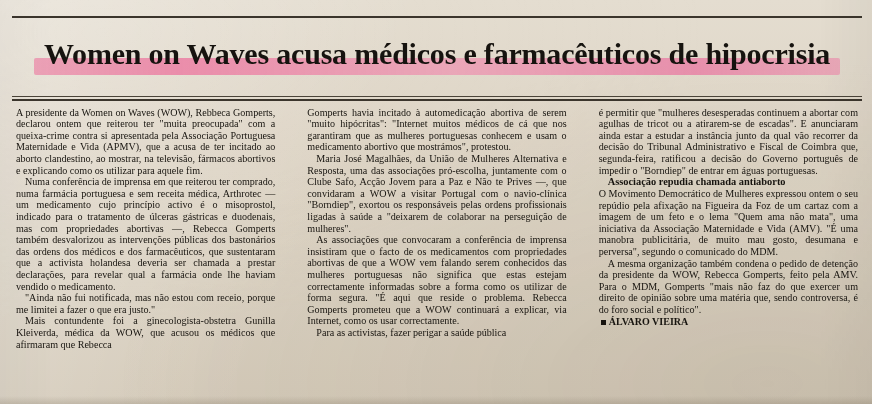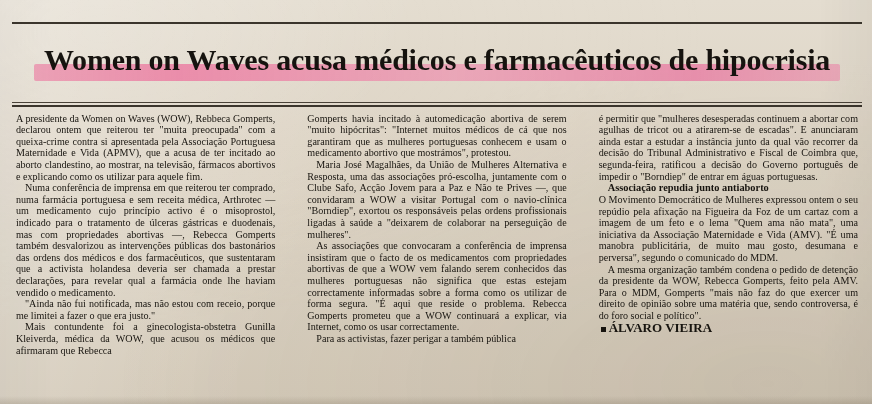--- a/index.html
+++ b/index.html
@@ -15,21 +15,21 @@
   }
 
   #clipping {
     position: relative;
     width: 872px;
     height: 404px;
     box-sizing: border-box;
     background:
       linear-gradient(115deg, rgba(255,255,255,0.30) 0%, rgba(255,255,255,0.0) 40%),
       linear-gradient(180deg, #e4ddd0 0%, #ded5c6 35%, #d9d0c0 70%, #d3c9b8 100%);
-    padding: 22px 10px 4px 12px;
+    padding: 16px 10px 4px 12px;
   }
 
   
   #clipping::after {
     content: "";
     position: absolute;
     inset: 0;
     pointer-events: none;
     background:
       radial-gradient(ellipse at 12% 8%, rgba(255,255,255,0.35), rgba(255,255,255,0) 55%),
@@ -124,21 +124,21 @@
   .subhead {
     font-weight: bold;
     font-size: 10.4px;
     line-height: 11.8px;
     margin: 7px 0 0 0;
     text-indent: 0;
   }
 
   .byline {
     font-weight: bold;
-    font-size: 13px;
+    font-size: 10px;
   }
   .sq {
     display: inline-block;
     width: 5px;
     height: 5px;
     background: #17140f;
     margin: 0 3px 0 2px;
     vertical-align: middle;
   }
 
@@ -173,26 +173,26 @@
       <p class="noindent">A presidente da Women on Waves (WOW), Rebbeca Gomperts, declarou ontem que reiterou ter "muita preocupada" com a queixa-crime contra si apresentada pela Associação Portuguesa Maternidade e Vida (APMV), que a acusa de ter incitado ao aborto clandestino, ao mostrar, na televisão, fármacos abortivos e explicando como os utilizar para aquele fim.</p>
       <p>Numa conferência de imprensa em que reiterou ter comprado, numa farmácia portuguesa e sem receita médica, Arthrotec — um medicamento cujo princípio activo é o misoprostol, indicado para o tratamento de úlceras gástricas e duodenais, mas com propriedades abortivas —, Rebecca Gomperts também desvalorizou as intervenções públicas dos bastonários das ordens dos médicos e dos farmacêuticos, que sustentaram que a activista holandesa deveria ser chamada a prestar declarações, para revelar qual a farmácia onde lhe haviam vendido o medicamento.</p>
       <p>"Ainda não fui notificada, mas não estou com receio, porque me limitei a fazer o que era justo."</p>
       <p>Mais contundente foi a ginecologista-obstetra Gunilla Kleiverda, médica da WOW, que acusou os médicos que afirmaram que Rebecca</p>
     </div>
 
     <div class="col">
       <p class="noindent">Gomperts havia incitado à automedicação abortiva de serem "muito hipócritas": "Internet muitos médicos de cá que nos garantiram que as mulheres portuguesas conhecem e usam o medicamento abortivo que mostrámos", protestou.</p>
       <p>Maria José Magalhães, da União de Mulheres Alternativa e Resposta, uma das associações pró-escolha, juntamente com o Clube Safo, Acção Jovem para a Paz e Não te Prives —, que convidaram a WOW a visitar Portugal com o navio-clínica "Borndiep", exortou os responsáveis pelas ordens profissionais ligadas à saúde a "deixarem de colaborar na perseguição de mulheres".</p>
       <p>As associações que convocaram a conferência de imprensa insistiram que o facto de os medicamentos com propriedades abortivas de que a WOW vem falando serem conhecidos das mulheres portuguesas não significa que estas estejam correctamente informadas sobre a forma como os utilizar de forma segura. "É aqui que reside o problema. Rebecca Gomperts prometeu que a WOW continuará a explicar, via Internet, como os usar correctamente.</p>
-      <p>Para as activistas, fazer perigar a também pública</p>
+      <p>Para as activistas, fazer perigar a saúde pública</p>
     </div>
 
     <div class="col">
       <p class="noindent">é permitir que "mulheres desesperadas continuem a abortar com agulhas de tricot ou a atirarem-se de escadas". E anunciaram ainda estar a estudar a instância junto da qual vão recorrer da decisão do Tribunal Administrativo e Fiscal de Coimbra que, segunda-feira, ratificou a decisão do Governo português de impedir o "Borndiep" de entrar em águas portuguesas.</p>
-      <p class="subhead">Associação repudia junto antiaborto</p>
+      <p class="subhead">Associação repudia chamada antiaborto</p>
       <p class="noindent">O Movimento Democrático de Mulheres expressou ontem o seu repúdio pela afixação na Figueira da Foz de um cartaz com a imagem de um feto e o lema "Quem ama não mata", uma iniciativa da Associação Maternidade e Vida (AMV). "É uma manobra publicitária, de muito mau gosto, desumana e perversa", segundo o comunicado do MDM.</p>
       <p>A mesma organização também condena o pedido de detenção da presidente da WOW, Rebecca Gomperts, feito pela AMV. Para o MDM, Gomperts "mais não faz do que exercer um direito de opinião sobre uma matéria que, sendo controversa, é do foro social e político".</p>
       <p class="noindent"><span class="sq"></span><span class="byline">ÁLVARO VIEIRA</span></p>
     </div>
 
   </div>
 
   <div class="bottom-shade"></div>
 </div>
 

